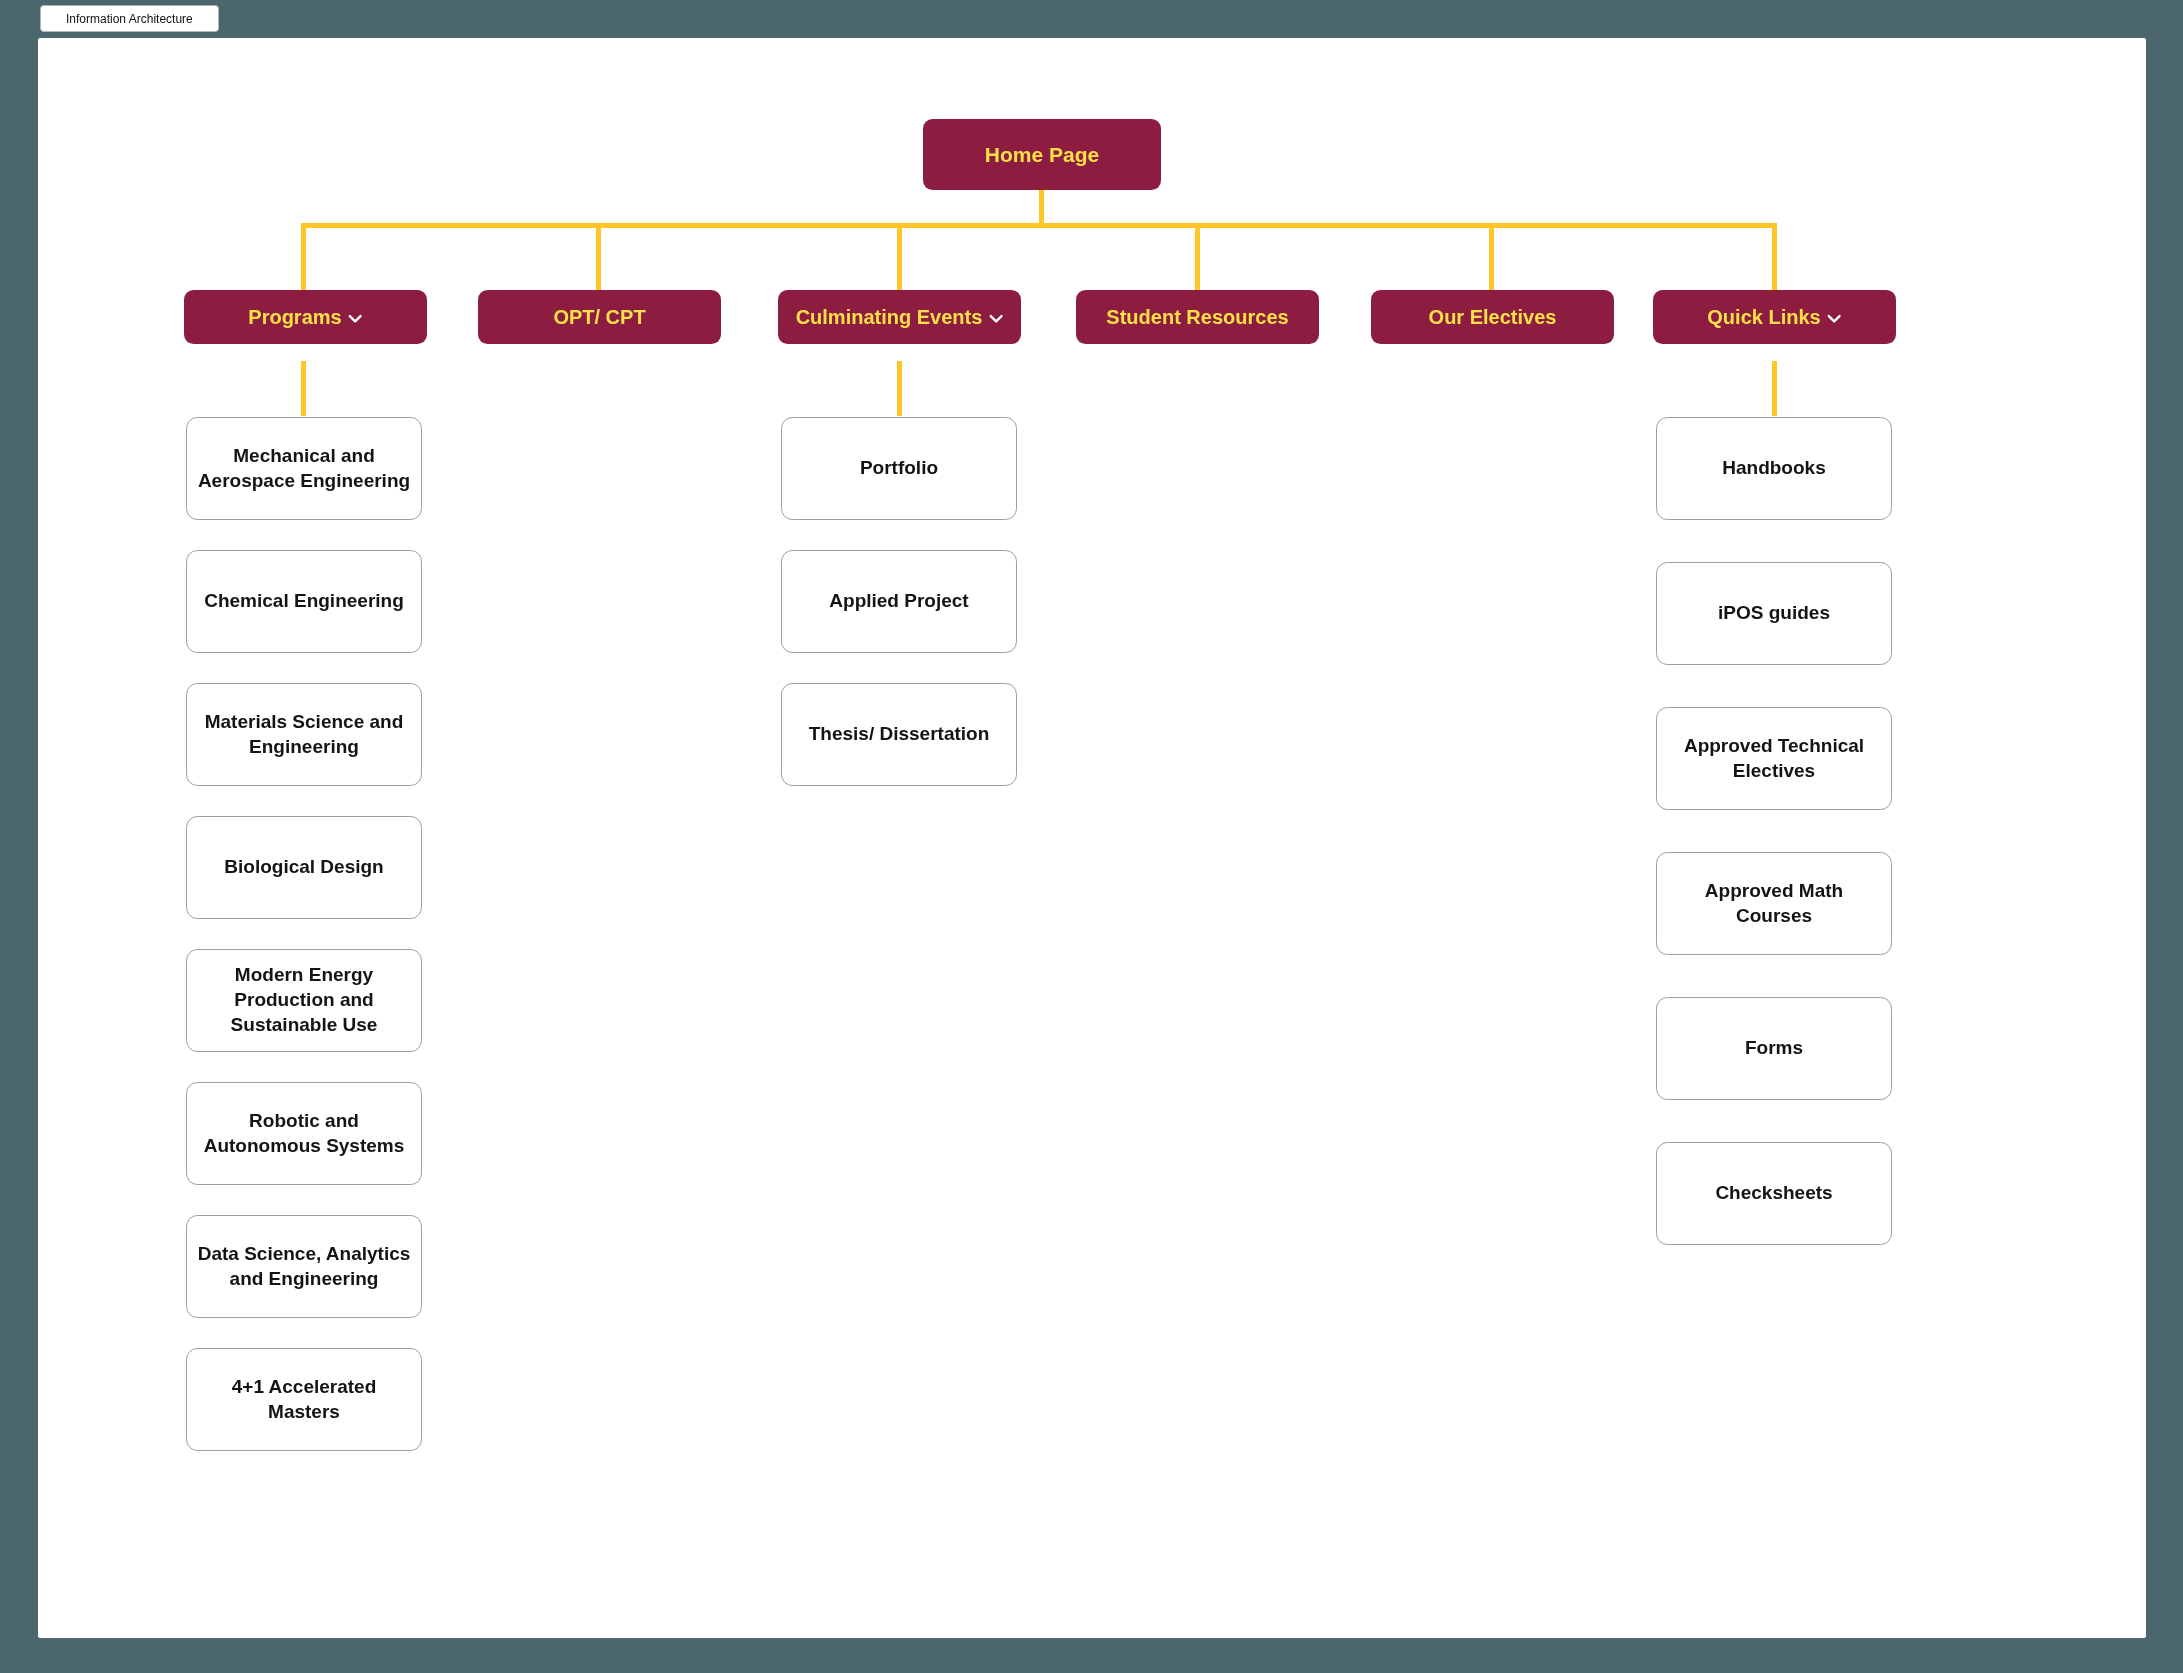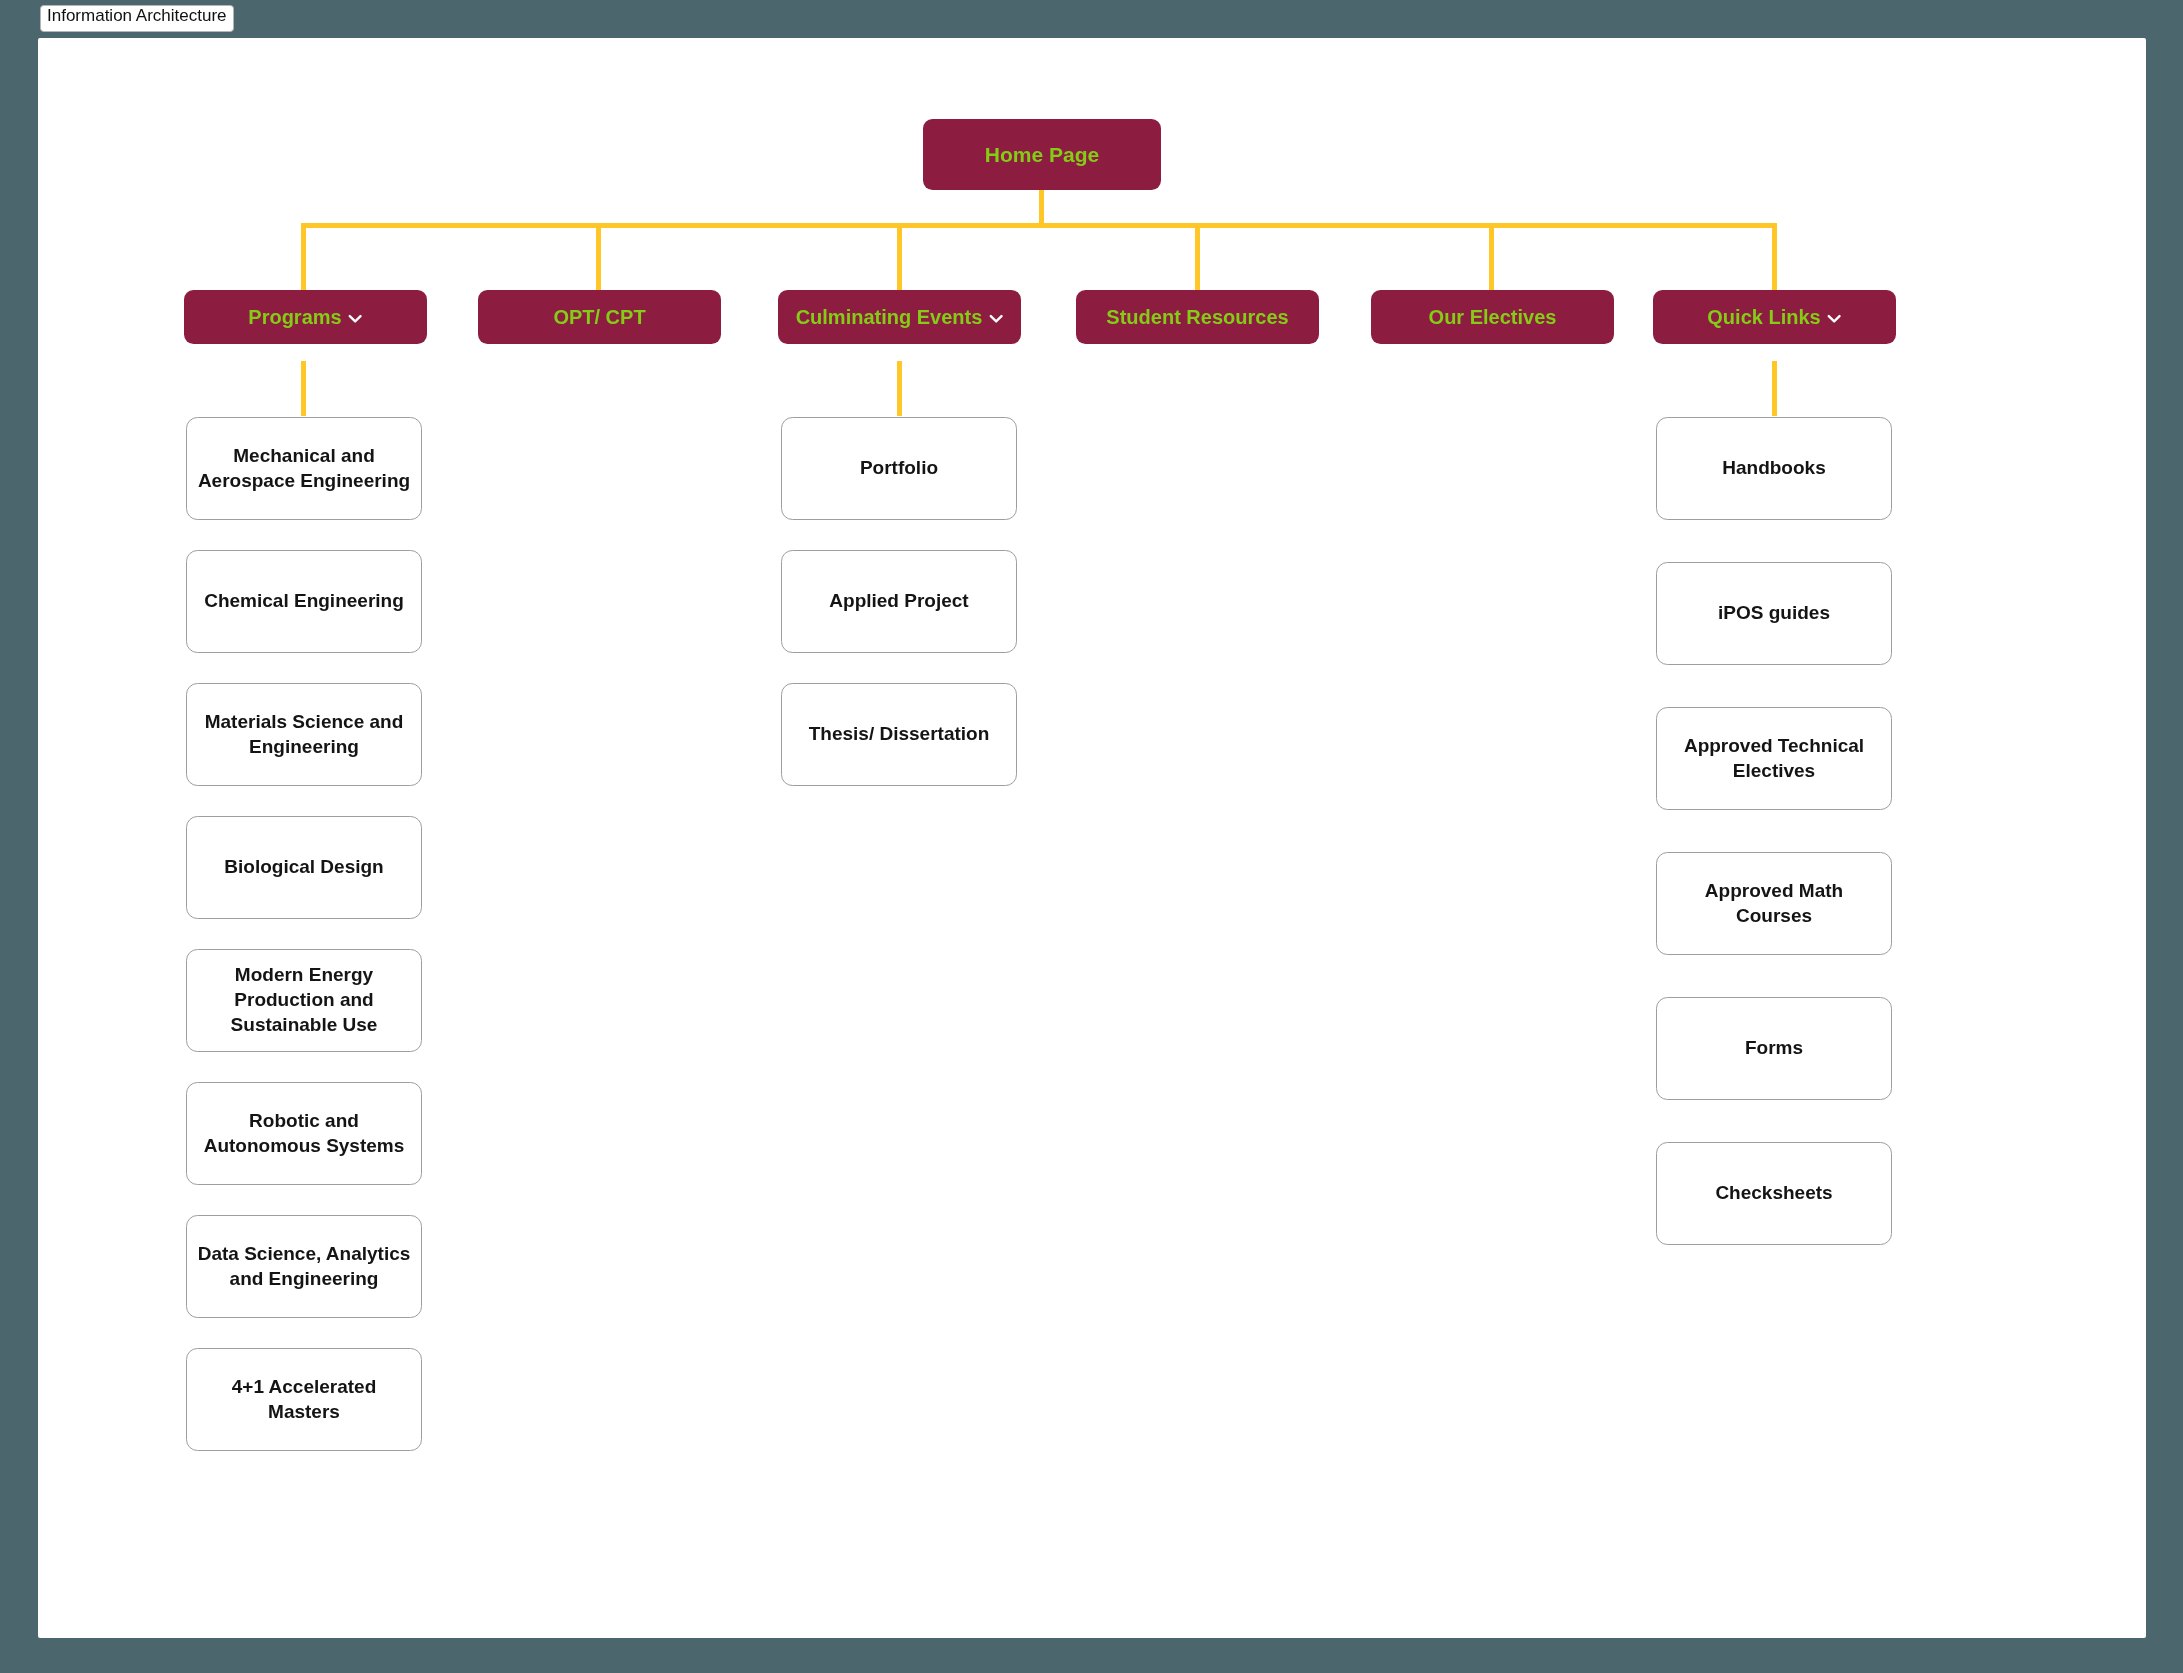--- a/index.html
+++ b/index.html
@@ -13,41 +13,41 @@
   *{margin:0;padding:0;box-sizing:border-box;}
   html,body{width:2184px;height:1674px;}
   body{
     position:relative;
     background:var(--backdrop);
     font-family:"Liberation Sans", sans-serif;
     overflow:hidden;
   }
   .board-tab{
     position:absolute;left:40px;top:4.8px;height:27.6px;
-    display:flex;
-    padding:0 6px;
+    display:flex;align-items:center;
+    padding:0 25px;
     background:#ffffff;border:1px solid #b5b5b5;border-radius:3.8px;
-    font-size:17px;color:#111;
+    font-size:12px;color:#111;
     z-index:3;
   }
   .canvas{
     position:absolute;left:38px;top:38px;width:2108px;height:1600px;
     background:var(--canvas);
     border-radius:1.9px;
     z-index:1;
   }
   
   .line{position:absolute;background:var(--gold);z-index:1;}
   .h-line{height:4.8px;}
   .v-line{width:4.8px;}
   
   .node{
     position:absolute;
     display:flex;align-items:center;justify-content:center;
-    text-align:center;font-weight:bold;color:#84cc16;
+    text-align:center;font-weight:bold;color:#fde047;
     background:var(--maroon);
     border-radius:9.5px;
     z-index:2;
   }
   .root-node{left:885px;top:81px;width:238px;height:71px;font-size:21px;}
   .nav-node{top:252px;width:243px;height:54px;font-size:20px;gap:6.7px;padding:0 7.6px;}
   .nav-c1{left:146px;}
   .nav-c2{left:440px;}
   .nav-c3{left:740px;}
   .nav-c4{left:1038px;}

